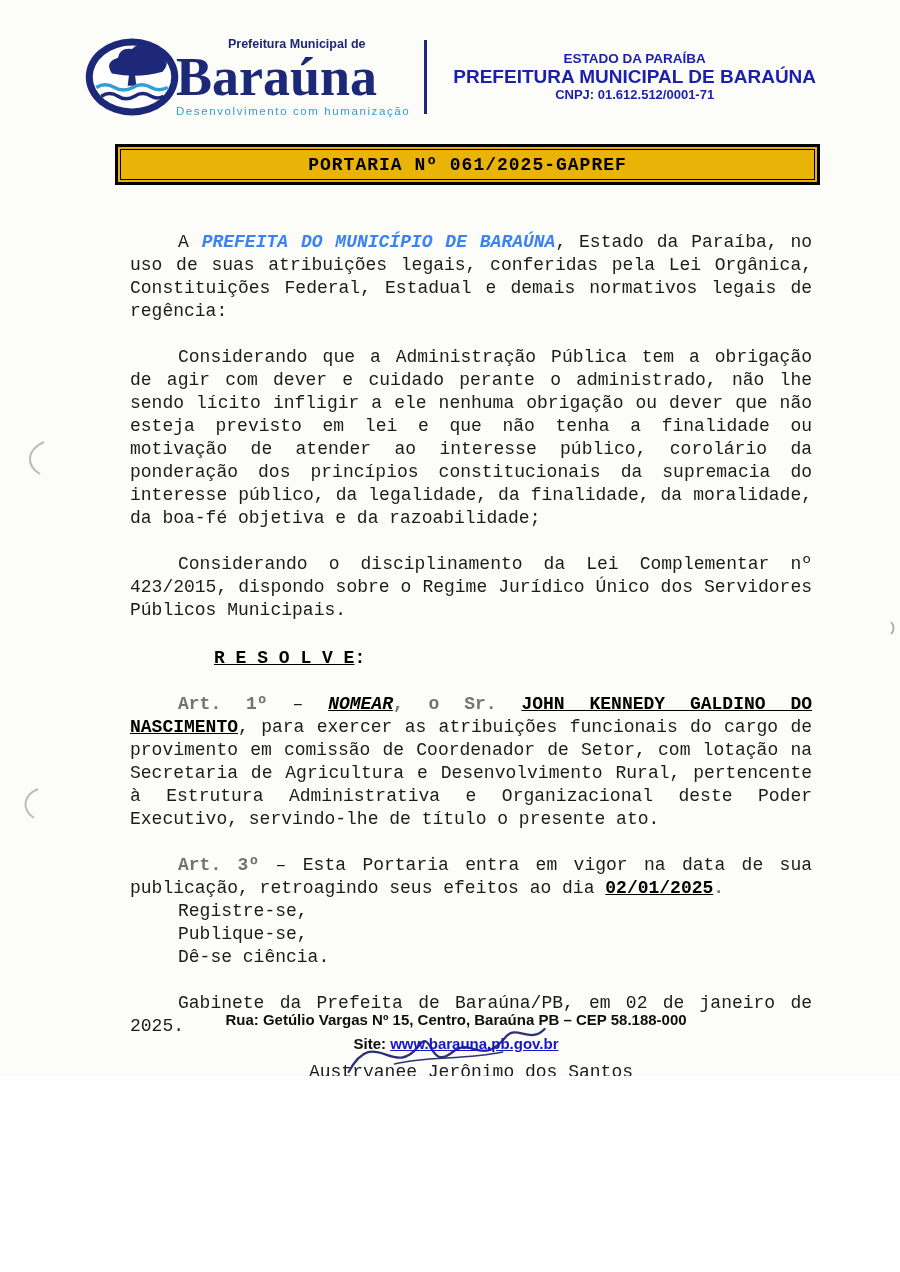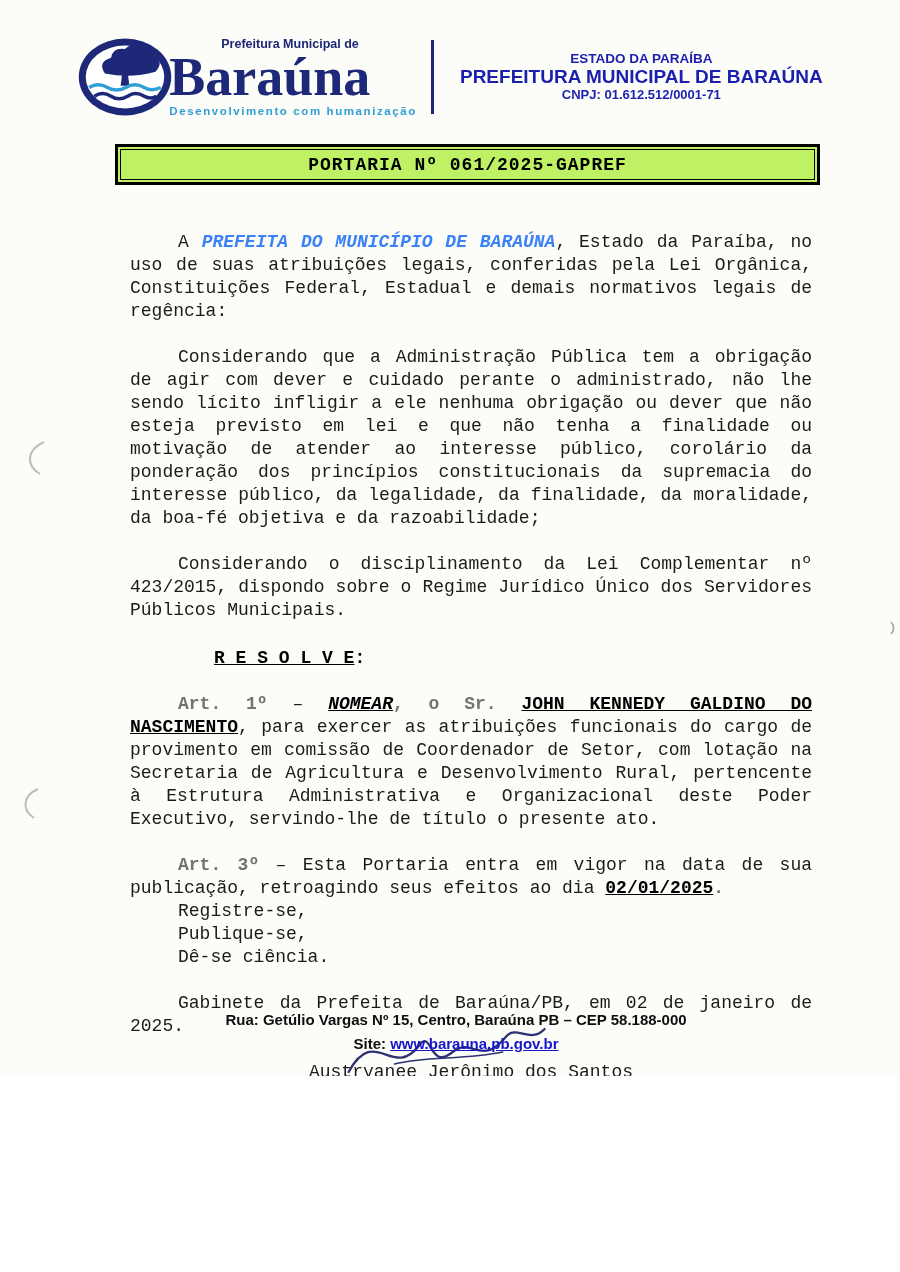--- a/index.html
+++ b/index.html
@@ -10,29 +10,29 @@
     font-family:"Liberation Mono","DejaVu Sans Mono",monospace;
   }
 
   
   .letterhead { margin-top:36px; display:flex; align-items:center; justify-content:center; gap:14px; }
   .logo-block { display:flex; align-items:center; }
   .emblem { flex:0 0 auto; margin-right:-4px; }
   .logo-text { display:flex; flex-direction:column; }
   .logo-small { font-family:"Liberation Sans",sans-serif; font-size:12.5px; font-weight:600; color:#1d2878; margin-left:52px; }
   .logo-name { font-family:"Liberation Serif","DejaVu Serif",serif; font-weight:bold; font-size:54px; line-height:52px; color:#1d2878; letter-spacing:0; }
-  .logo-tagline { font-family:"Liberation Sans",sans-serif; font-size:11.5px; font-weight:700; letter-spacing:1.6px; color:#2f9fd6; margin-top:2px; }
+  .logo-tagline { font-family:"Liberation Sans",sans-serif; font-size:11.5px; font-weight:400; letter-spacing:1.6px; color:#2f9fd6; margin-top:2px; }
   .head-divider { width:3px; height:74px; background:#1d2878; }
   .head-right { text-align:center; font-family:"Liberation Sans",sans-serif; font-weight:bold; color:#1b1fae; line-height:18px; padding-left:4px;margin-left:8px; }
   .head-right .l1 { font-size:13.5px; }
   .head-right .l2 { font-size:19px; }
   .head-right .l3 { font-size:13px; }
 
   
-  .title-box-outer { margin:26px 80px 0 115px; border:3px solid #000; padding:2px; background:#bef264; }
+  .title-box-outer { margin:26px 80px 0 115px; border:3px solid #000; padding:2px; background:#eab308; }
   .title-box-inner { border:1.5px solid #000; text-align:center; padding:5px 0 4px 0; }
   .title-text { font-size:18px; font-weight:bold; letter-spacing:1px; color:#000; }
 
   
   .doc-body { margin:46px 88px 0 130px; font-size:18px; line-height:23px; }
   .para { text-align:justify; text-indent:48px; margin-top:23px; }
   .para.first { margin-top:0; }
   .b   { font-weight:bold; color:#737373; }
   .bi  { font-weight:bold; font-style:italic; color:#3b82f6; }
   .bu  { font-weight:bold; text-decoration:underline; color:#000; }

